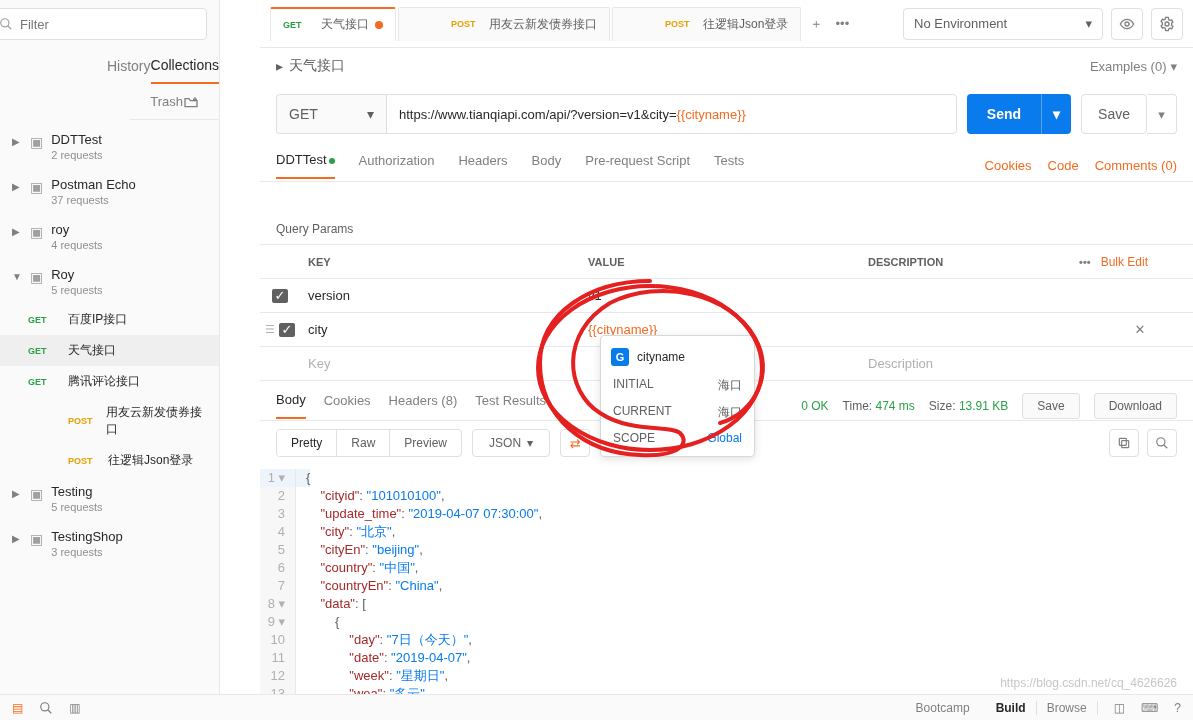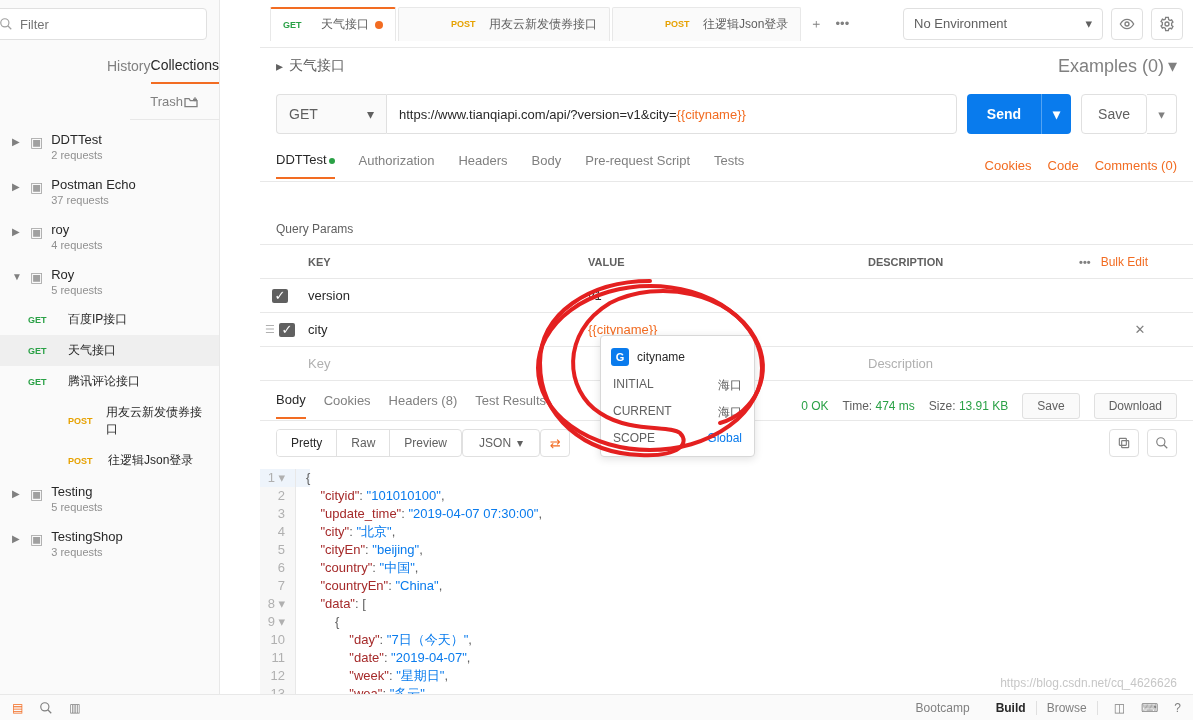--- a/index.html
+++ b/index.html
@@ -31,21 +31,21 @@
 .main-top { height: 48px; display: flex; align-items: center; gap: 8px; padding: 0 10px; border-bottom: 1px solid #e8e8e8; }
 .tabs-row { display: flex; align-items: center; flex: 1; gap: 0; }
 .req-tab { height: 34px; display: flex; align-items: center; gap: 6px; padding: 0 12px; border: 1px solid #e8e8e8; border-bottom: none; font-size: 12px; color: #606060; cursor: pointer; background: #fafafa; border-radius: 2px 2px 0 0; margin-right: 2px; }
 .req-tab.active { background: #fff; border-top: 2px solid #f26c22; }
 .req-tab .dot { width: 8px; height: 8px; border-radius: 50%; background: #f26c22; }
 .tab-plus, .tab-more { width: 26px; height: 26px; display: flex; align-items: center; justify-content: center; color: #808080; cursor: pointer; }
 .env-select { width: 200px; height: 32px; border: 1px solid #e0e0e0; border-radius: 4px; display: flex; align-items: center; justify-content: space-between; padding: 0 10px; color: #606060; cursor: pointer; }
 .top-icon { width: 32px; height: 32px; border: 1px solid #e0e0e0; border-radius: 4px; display: flex; align-items: center; justify-content: center; color: #808080; cursor: pointer; }
 .breadcrumb-row { height: 36px; display: flex; align-items: center; justify-content: space-between; padding: 0 16px; }
 .breadcrumb { display: flex; align-items: center; gap: 6px; color: #606060; font-size: 14px; }
-.examples { color: #808080; font-size: 18px; display: flex; align-items: center; gap: 4px; cursor: pointer; }
+.examples { color: #808080; font-size: 13px; display: flex; align-items: center; gap: 4px; cursor: pointer; }
 .url-row { display: flex; align-items: center; gap: 10px; padding: 10px 16px; }
 .method-select { width: 110px; height: 40px; border: 1px solid #e0e0e0; border-right: none; display: flex; align-items: center; justify-content: space-between; padding: 0 12px; font-size: 14px; color: #606060; cursor: pointer; background: #fafafa; border-radius: 4px 0 0 4px; }
 .url-input { flex: 1; height: 40px; border: 1px solid #e0e0e0; padding: 0 12px; font-size: 13px; display: flex; align-items: center; border-radius: 0 4px 4px 0; margin-left: -10px; }
 .url-var { color: #f26c22; }
 .send-btn { height: 40px; background: #097bed; color: #fff; border-radius: 4px; display: flex; align-items: center; cursor: pointer; font-size: 14px; font-weight: 600; }
 .send-main { padding: 0 20px; }
 .send-caret { width: 30px; display: flex; align-items: center; justify-content: center; border-left: 1px solid rgba(255,255,255,.3); height: 100%; }
 .save-btn { height: 40px; border: 1px solid #e0e0e0; border-radius: 4px; display: flex; align-items: center; padding: 0 16px; font-size: 14px; color: #606060; cursor: pointer; }
 .save-caret { width: 30px; height: 40px; border: 1px solid #e0e0e0; border-left: none; border-radius: 0 4px 4px 0; display: flex; align-items: center; justify-content: center; color: #808080; cursor: pointer; margin-left: -10px; }
 .sub-tabs { display: flex; align-items: center; gap: 24px; padding: 6px 16px 0 16px; border-bottom: 1px solid #e8e8e8; height: 38px; }
@@ -64,21 +64,21 @@
 .chk { width: 14px; height: 14px; background: #606060; border-radius: 2px; display: flex; align-items: center; justify-content: center; color: #fff; font-size: 10px; margin: 0 auto; }
 .value-var { color: #f26c22; }
 .placeholder { color: #b0b0b0; }
 .close-x { color: #808080; cursor: pointer; text-align: center; }
 .resp-tabs { display: flex; align-items: center; gap: 18px; padding: 10px 16px 0 16px; border-bottom: 1px solid #e8e8e8; height: 40px; font-size: 13px; }
 .resp-tab { color: #808080; cursor: pointer; padding-bottom: 10px; }
 .resp-tab.active { color: #282828; border-bottom: 2px solid #f26c22; }
 .resp-stats { margin-left: auto; display: flex; gap: 14px; font-size: 12px; color: #606060; align-items: center; }
 .stat-val { color: #2aa146; }
 .small-btn { border: 1px solid #e0e0e0; padding: 5px 14px; border-radius: 3px; font-size: 12px; cursor: pointer; color: #606060; background: #fafafa; }
-.view-row { display: flex; align-items: center; padding: 8px 16px; }
+.view-row { display: flex; align-items: center; gap: 10px; padding: 8px 16px; }
 .view-seq { display: flex; border: 1px solid #e0e0e0; border-radius: 4px; overflow: hidden; }
 .view-opt { padding: 6px 14px; font-size: 12px; color: #606060; cursor: pointer; border-right: 1px solid #e0e0e0; }
 .view-opt:last-child { border-right: none; }
 .view-opt.active { background: #fff; color: #282828; }
 .json-select { border: 1px solid #e0e0e0; padding: 6px 16px; border-radius: 4px; font-size: 12px; color: #606060; cursor: pointer; display: flex; gap: 6px; align-items: center; }
 .wrap-icon { border: 1px solid #e0e0e0; width: 30px; height: 28px; border-radius: 4px; display: flex; align-items: center; justify-content: center; color: #f26c22; cursor: pointer; }
 .view-right { margin-left: auto; display: flex; gap: 8px; }
 .code-area { flex: 1; overflow: auto; padding: 4px 0; font-family: Consolas, Monaco, monospace; font-size: 13px; line-height: 18px; background: #fff; position: relative; }
 .code-line { display: flex; }
 .lineno { width: 36px; text-align: right; padding-right: 10px; color: #b0b0b0; user-select: none; background: #f7f7f7; border-right: 1px solid #e8e8e8; }

